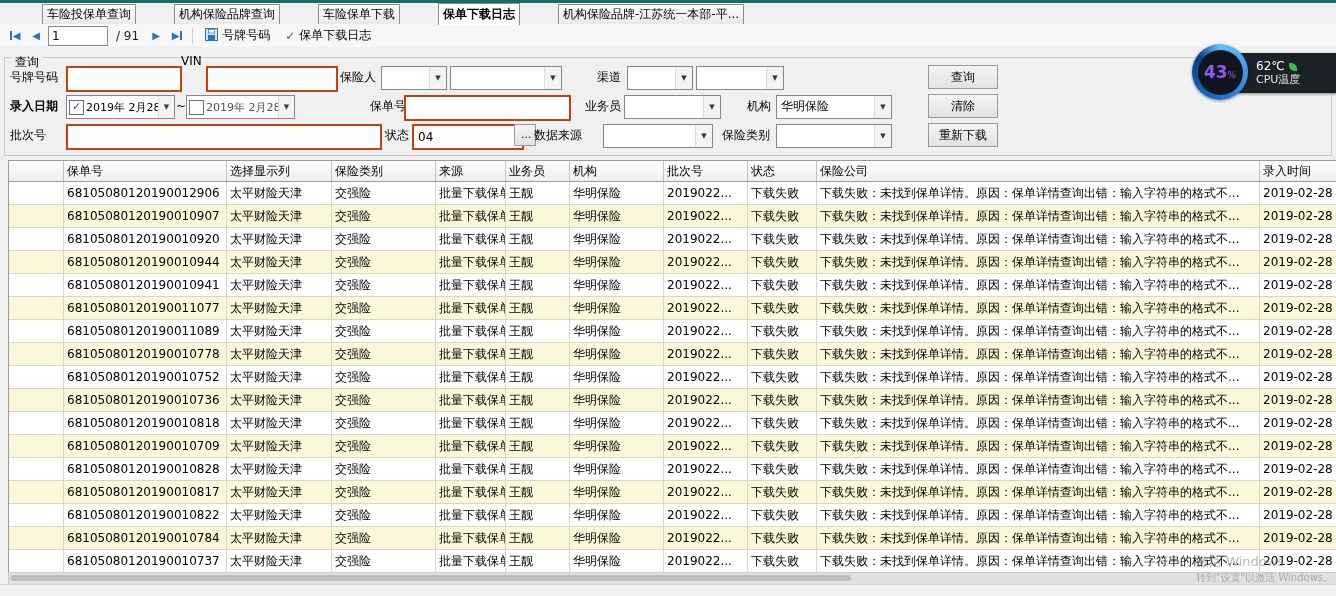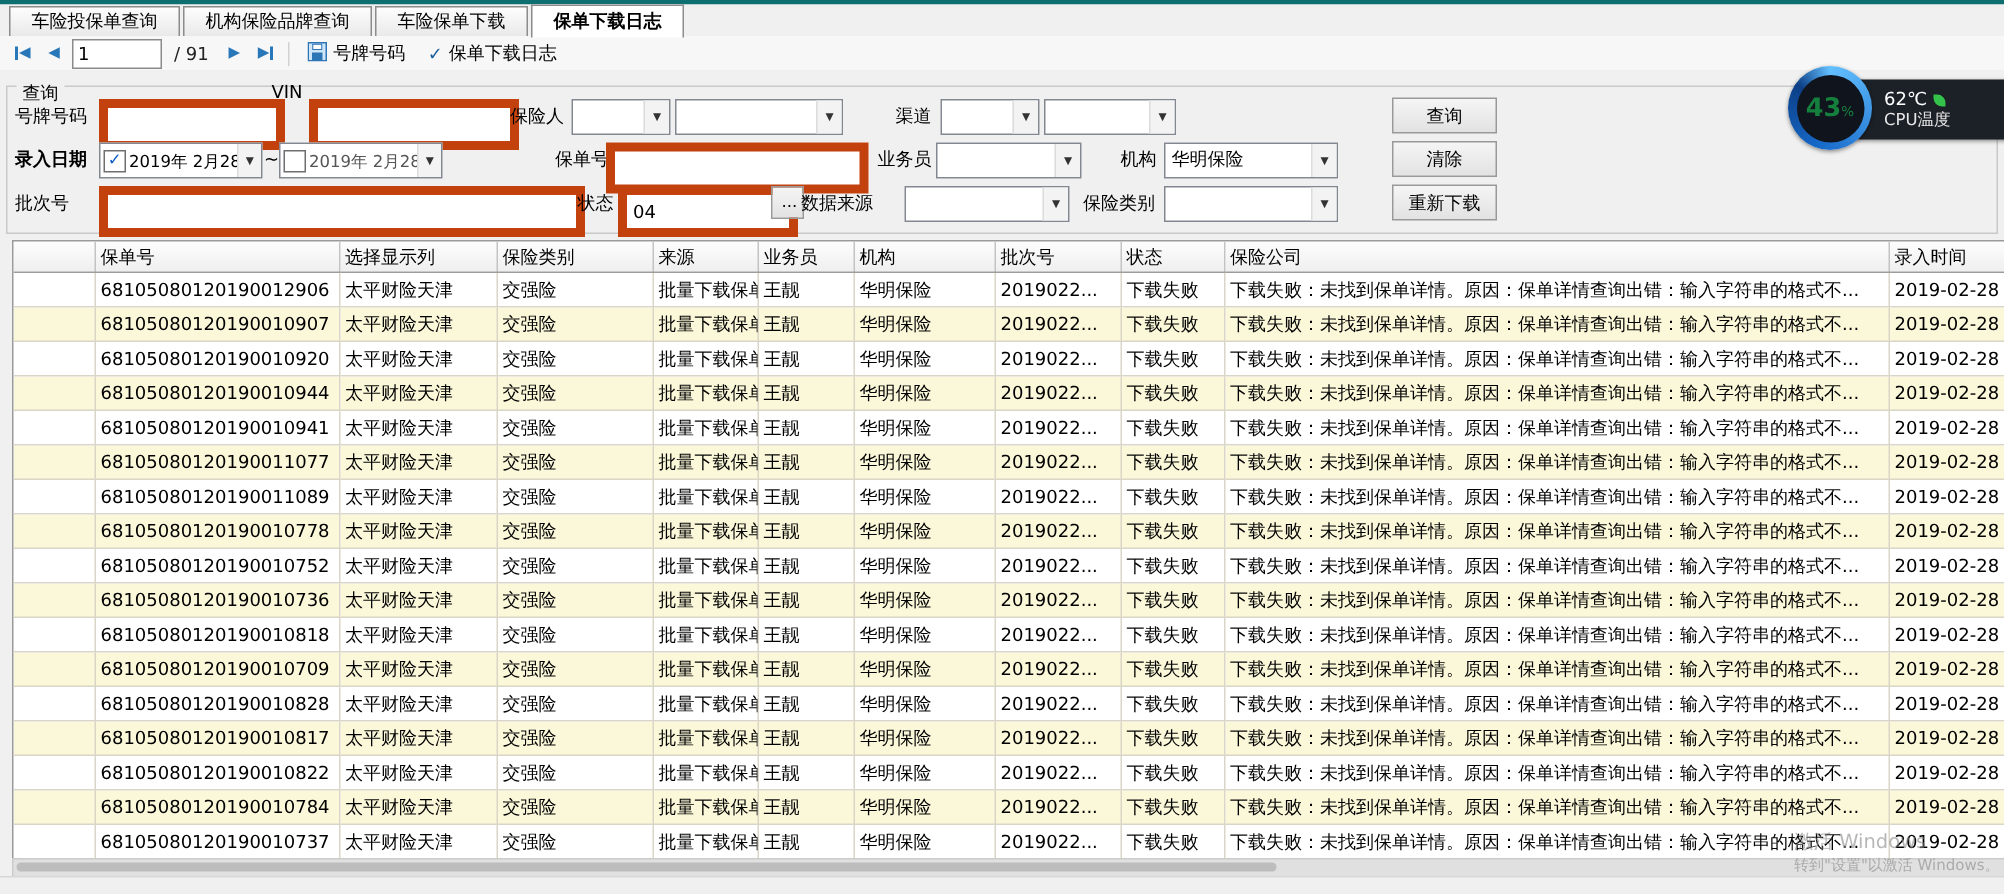--- a/index.html
+++ b/index.html
@@ -5,42 +5,42 @@
   html,body{margin:0;padding:0;}
   body{width:1336px;height:596px;overflow:hidden;background:#f0f0f0;
        font-family:"DejaVu Sans","Liberation Sans",sans-serif;font-size:12px;color:#000;}
   .window{position:relative;width:1336px;height:596px;}
 
   .top-strip{position:absolute;left:0;top:0;width:1336px;height:3px;background:#0d6f6f;}
 
   
   .tab-bar{position:absolute;left:0;top:3px;width:1336px;height:21px;background:#f0f0f0;
            border-bottom:1px solid #8c8c8c;display:flex;align-items:flex-end;padding-left:6px;}
-  .tab{height:19px;line-height:18px;padding:0 14px;background:linear-gradient(#fdfdfd,#e9e9e9);
-       border:1px solid #8c8c8c;border-bottom:none;margin-right:2px;white-space:nowrap;cursor:pointer;}
+  .tab{height:19px;line-height:18px;padding:0 4px;background:linear-gradient(#fdfdfd,#e9e9e9);
+       border:1px solid #8c8c8c;border-bottom:none;margin-right:2px;white-space:nowrap;cursor:pointer;margin-left:36px;}
   .tab.active{background:#fff;font-weight:bold;height:21px;line-height:20px;margin-bottom:-1px;z-index:2;}
 
   
   .toolbar{position:absolute;left:0;top:24px;width:1336px;height:23px;background:#f7f7f7;
            display:flex;align-items:center;padding:0 6px;gap:3px;border-bottom:1px solid #e3e3e3;}
   .nav-btn{height:18px;min-width:18px;display:flex;align-items:center;justify-content:center;gap:1px;cursor:pointer;}
   .tri{color:#2877b8;font-size:10px;line-height:1;}
   .nav-bar-glyph{display:inline-block;width:2px;height:9px;background:#2877b8;}
   .page-input{width:52px;height:18px;border:1px solid #8a8a8a;padding:0 3px;font-size:12px;font-family:inherit;}
   .page-total{margin:0 5px;color:#222;}
   .sep{width:1px;height:16px;background:#d2d2d2;margin:0 3px;}
   .tool-btn{display:flex;align-items:center;gap:4px;padding:0 6px;height:20px;cursor:pointer;white-space:nowrap;}
   .check-glyph{color:#1c5f9e;font-weight:bold;font-size:12px;}
 
   
   .query-panel{position:absolute;left:0;top:47px;width:1336px;height:113px;background:#f0f0f0;}
   .groupbox{position:absolute;left:4px;top:10px;width:1326px;height:97px;border:1px solid #c9c9c9;}
   .group-legend{position:absolute;left:6px;top:-4px;background:#f0f0f0;padding:0 4px;}
   .lbl{position:absolute;height:22px;line-height:22px;white-space:nowrap;}
-  .tb{position:absolute;height:22px;background:#fff;border:6px solid #c2410c;padding:0 4px;
+  .tb{position:absolute;height:22px;background:#fff;border:2px solid #c2410c;padding:0 4px;
       font-size:12px;font-family:inherit;}
   .combo{position:absolute;height:22px;background:#fff;border:1px solid #828790;cursor:pointer;}
   .combo .val{display:block;line-height:20px;padding:0 4px;margin-right:17px;overflow:hidden;white-space:nowrap;}
   .combo .arrow{position:absolute;right:0;top:0;width:16px;height:100%;display:flex;align-items:center;
                 justify-content:center;font-size:7px;color:#333;background:#f3f3f3;border-left:1px solid #dcdcdc;}
   .dtp{position:absolute;height:22px;background:#fff;border:1px solid #828790;display:flex;
        align-items:center;padding-left:2px;font-size:11px;cursor:pointer;}
   .dtp .cb{width:13px;height:13px;border:1px solid #6f6f6f;background:#fff;margin-right:2px;flex:none;
            position:relative;font-size:11px;line-height:11px;text-align:center;color:#0b5cc4;font-weight:bold;}
   .dtp .dtext{flex:1;overflow:hidden;white-space:nowrap;}
@@ -56,21 +56,21 @@
   .cpu-widget{position:absolute;left:1192px;top:44px;width:142px;height:58px;z-index:10;}
   .cpu-pill{position:absolute;left:40px;top:9px;width:100px;height:40px;background:#1c2128;
             border-radius:9px;box-shadow:0 1px 3px rgba(0,0,0,.45);display:flex;flex-direction:column;
             justify-content:center;padding-left:24px;gap:1px;}
   .cpu-temp{color:#fff;font-size:12px;display:flex;align-items:center;gap:4px;line-height:13px;}
   .leaf-icon{width:8px;height:8px;background:#35c24a;border-radius:0 70% 0 70%;display:inline-block;}
   .cpu-temp-label{color:#e8e8e8;font-size:11px;line-height:12px;}
   .cpu-circle{position:absolute;left:0;top:0;width:56px;height:56px;border-radius:50%;
               background:conic-gradient(#63c0ff,#1668c8 55%,#0c3f86 85%,#63c0ff);
               display:flex;align-items:center;justify-content:center;box-shadow:0 1px 3px rgba(0,0,0,.45);}
-  .cpu-circle-inner{width:45px;height:45px;border-radius:50%;background:#10151d;color:#15803d;
+  .cpu-circle-inner{width:45px;height:45px;border-radius:50%;background:#10151d;color:#8b5cf6;
               display:flex;align-items:center;justify-content:center;font-size:17px;font-weight:bold;}
   .cpu-circle-inner .unit{font-size:9px;font-weight:normal;margin-top:5px;}
 
   
   .grid{position:absolute;left:8px;top:160px;width:1328px;height:412px;background:#fff;
         border:1px solid #9a9a9a;overflow:hidden;}
   table{border-collapse:collapse;table-layout:fixed;width:1327px;}
   th,td{overflow:hidden;white-space:nowrap;text-align:left;font-weight:normal;font-size:12px;padding:0 3px;}
   thead th{height:20px;background:linear-gradient(#fdfdfd,#efefef);
            border-right:1px solid #c3c3c3;border-bottom:1px solid #9d9d9d;}
@@ -93,20 +93,21 @@
 <body>
 
 <div class="window">
   <div class="top-strip"></div>
 
   <div class="tab-bar">
       <div class="tab">车险投保单查询</div>
       <div class="tab">机构保险品牌查询</div>
       <div class="tab">车险保单下载</div>
       <div class="tab active">保单下载日志</div>
+      <div class="tab">机构保险品牌-江苏统一本部-平...</div>
     </div>
 
   <div class="toolbar">
     <div class="nav-btn">
       <span class="nav-bar-glyph"></span>
       <span class="tri">◀</span>
     </div>
     <div class="nav-btn">
       <span class="tri">◀</span>
     </div>

